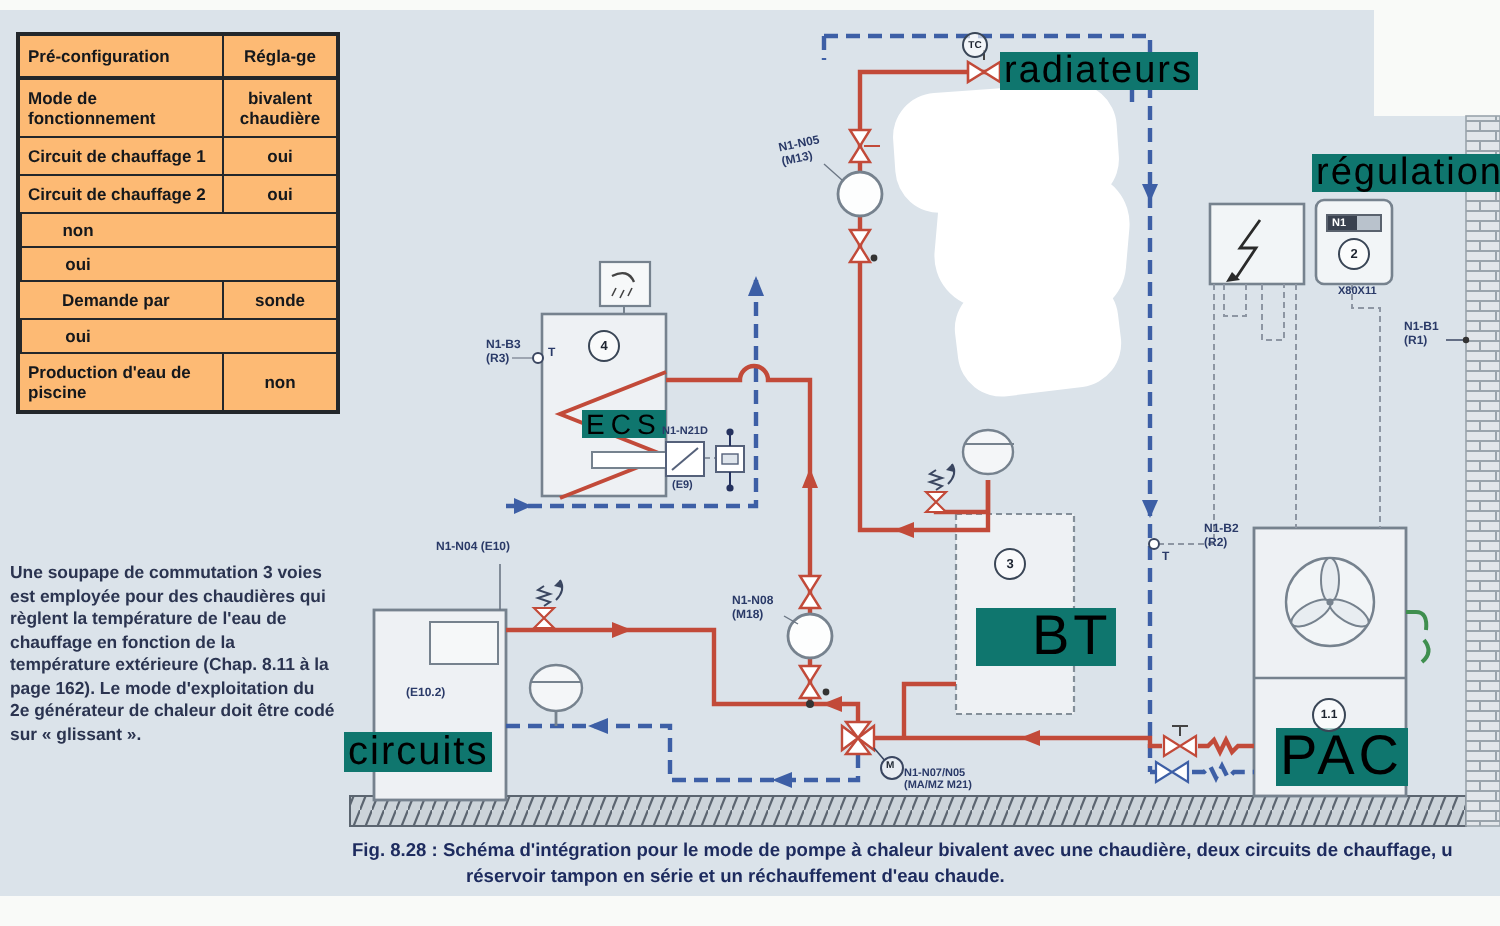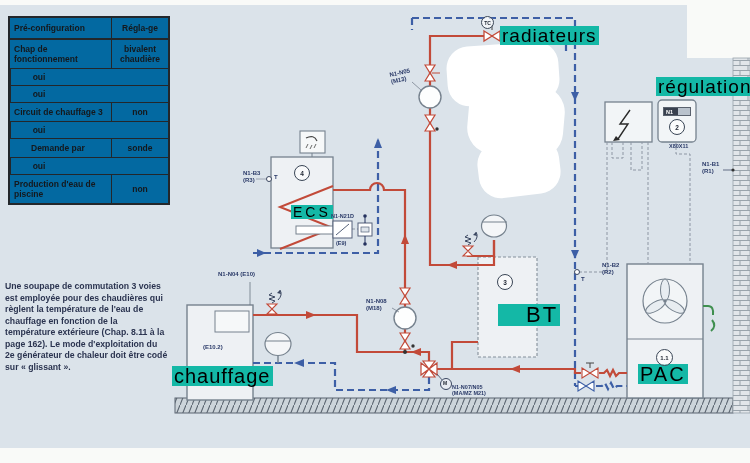--- a/index.html
+++ b/index.html
@@ -4,40 +4,40 @@
 <style>
   html,body{margin:0;padding:0;background:#fff;}
   .stage{position:relative;width:750px;height:463px;background:#f7f8f5;overflow:hidden;
          font-family:"Liberation Sans",sans-serif;}
   .scan{position:absolute;left:0;top:5px;width:750px;height:443px;background:#dbe3ea;}
   .patch{position:absolute;background:#f9faf8;}
   svg.diag{position:absolute;left:0;top:0;}
 
   
   .pretable{position:absolute;left:8px;top:16px;width:158px;border:2px solid #23272b;
-            background:#0369a1;color:#15181c;font-size:8.5px;font-weight:bold;line-height:1.18;}
+            background:#fdba74;color:#15181c;font-size:8.5px;font-weight:bold;line-height:1.18;}
   .trow{display:flex;border-top:1.4px solid #23272b;}
   .trow:first-child{border-top:none;}
   .tl{flex:1;padding:4px 2px 4px 4px;}
   .tl.ind{padding-left:21px;}
   .tv{width:52px;border-left:1.4px solid #23272b;display:flex;align-items:center;
       justify-content:center;text-align:center;padding:3px 2px;}
   .thead .tl,.thead .tv{padding-top:5px;padding-bottom:5px;}
   .thead{border-bottom:0.6px solid #23272b;}
 
   
   .note{position:absolute;left:5px;top:281px;width:163px;font-size:8.7px;font-weight:600;
         color:#2b3450;line-height:1.33;}
   .caption{position:absolute;left:176px;top:419px;width:573px;font-size:9.3px;font-weight:bold;
            color:#1d2b5e;line-height:1.35;}
   .caption .l1{white-space:nowrap;overflow:hidden;}
   .caption .l2{margin-left:57px;}
 
   
-  .ov{position:absolute;background:#14b8a6;color:#000;padding:0 2px;line-height:1.02;white-space:nowrap;}
+  .ov{position:absolute;background:#0f766e;color:#000;padding:0 2px;line-height:1.02;white-space:nowrap;}
   .sl{position:absolute;font-size:6px;font-weight:bold;color:#2a3a68;line-height:1.15;
       white-space:pre-line;}
   .badge{position:absolute;border:1px solid #3a4656;border-radius:50%;display:flex;align-items:center;
          justify-content:center;font-size:6.5px;font-weight:bold;color:#1d2430;background:rgba(255,255,255,.65);
          box-sizing:border-box;}
   .disp{position:absolute;left:663px;top:107px;width:28px;height:9px;font-size:5.5px;font-weight:bold;
         color:#fff;background:linear-gradient(90deg,#39414f 55%,#b9c2cc 55%);
         border:0.5px solid #5a626e;padding-left:2px;line-height:9px;box-sizing:border-box;}
 </style>
 </head>
@@ -232,57 +232,62 @@
       <rect x="478" y="140" width="82" height="56" rx="22" transform="rotate(-7 519 168)"></rect>
     </g>
   </svg>
 
   <div class="pretable">
     <div class="trow thead">
       <div class="tl">Pré-configuration</div>
       <div class="tv">Régla-ge</div>
     </div>
     <div class="trow">
-      <div class="tl">Chap de fonctionnement</div>
+      <div class="tl">Mode de fonctionnement</div>
       <div class="tv">bivalent chaudière</div>
     </div>
     <div class="trow">
+      <div class="tl">Circuit de chauffage 1</div>
       <div class="tv">oui</div>
     </div>
     <div class="trow">
+      <div class="tl">Circuit de chauffage 2</div>
       <div class="tv">oui</div>
     </div>
     <div class="trow">
-      <div class="tl">Circuit de chauffage 3</div>
       <div class="tv">non</div>
     </div>
     <div class="trow">
       <div class="tv">oui</div>
     </div>
     <div class="trow">
       <div class="tl ind">Demande par</div>
       <div class="tv">sonde</div>
     </div>
     <div class="trow">
       <div class="tv">oui</div>
     </div>
     <div class="trow">
       <div class="tl">Production d'eau de piscine</div>
       <div class="tv">non</div>
     </div>
   </div>
 
   <div class="note">Une soupape de commutation 3 voies est employée pour des chaudières qui règlent la température de l'eau de chauffage en fonction de la température extérieure (Chap. 8.11 à la page 162). Le mode d'exploitation du 2e générateur de chaleur doit être codé sur « glissant ».</div>
+  <div class="caption">
+    <div class="l1"><span>Fig. 8.28 :</span><span> Schéma d'intégration pour le mode de pompe à chaleur bivalent avec une chaudière, deux circuits de chauffage, u</span></div>
+    <div class="l2">réservoir tampon en série et un réchauffement d'eau chaude.</div>
+  </div>
 
   <div class="ov" style="left:500px;top:26px;font-size:19px;letter-spacing:1px;">radiateurs</div>
   <div class="ov" style="left:608px;top:77px;font-size:19px;letter-spacing:1px;margin-left:48px;">régulation</div>
   <div class="ov" style="left:291px;top:205px;font-size:14px;letter-spacing:3px;">ECS</div>
-  <div class="ov" style="left:498px;top:304px;font-size:22px;letter-spacing:2px;padding-left:28px;">BT</div>
-  <div class="ov" style="left:638px;top:364px;font-size:20px;letter-spacing:2px;">PAC</div>
-  <div class="ov" style="left:172px;top:366px;font-size:20px;letter-spacing:1px;">chauffage</div>
+  <div class="ov" style="left:488px;top:304px;font-size:28px;letter-spacing:2px;padding-left:28px;">BT</div>
+  <div class="ov" style="left:638px;top:364px;font-size:28px;letter-spacing:2px;">PAC</div>
+  <div class="ov" style="left:172px;top:366px;font-size:20px;letter-spacing:1px;">circuits</div>
 
   <div class="sl" style="left:390px;top:68px;width:36px;transform:rotate(-12deg);">N1-N05
 (M13)</div>
   <div class="sl" style="left:243px;top:170px;width:26px;">N1-B3
 (R3)</div>
   <div class="sl" style="left:274px;top:174px;">T</div>
   <div class="sl" style="left:331px;top:213px;font-size:5.5px;">N1-N21D</div>
   <div class="sl" style="left:336px;top:240px;font-size:5.5px;">(E9)</div>
   <div class="sl" style="left:218px;top:271px;width:70px;white-space:nowrap;">N1-N04 (E10)</div>
   <div class="sl" style="left:203px;top:344px;">(E10.2)</div>

